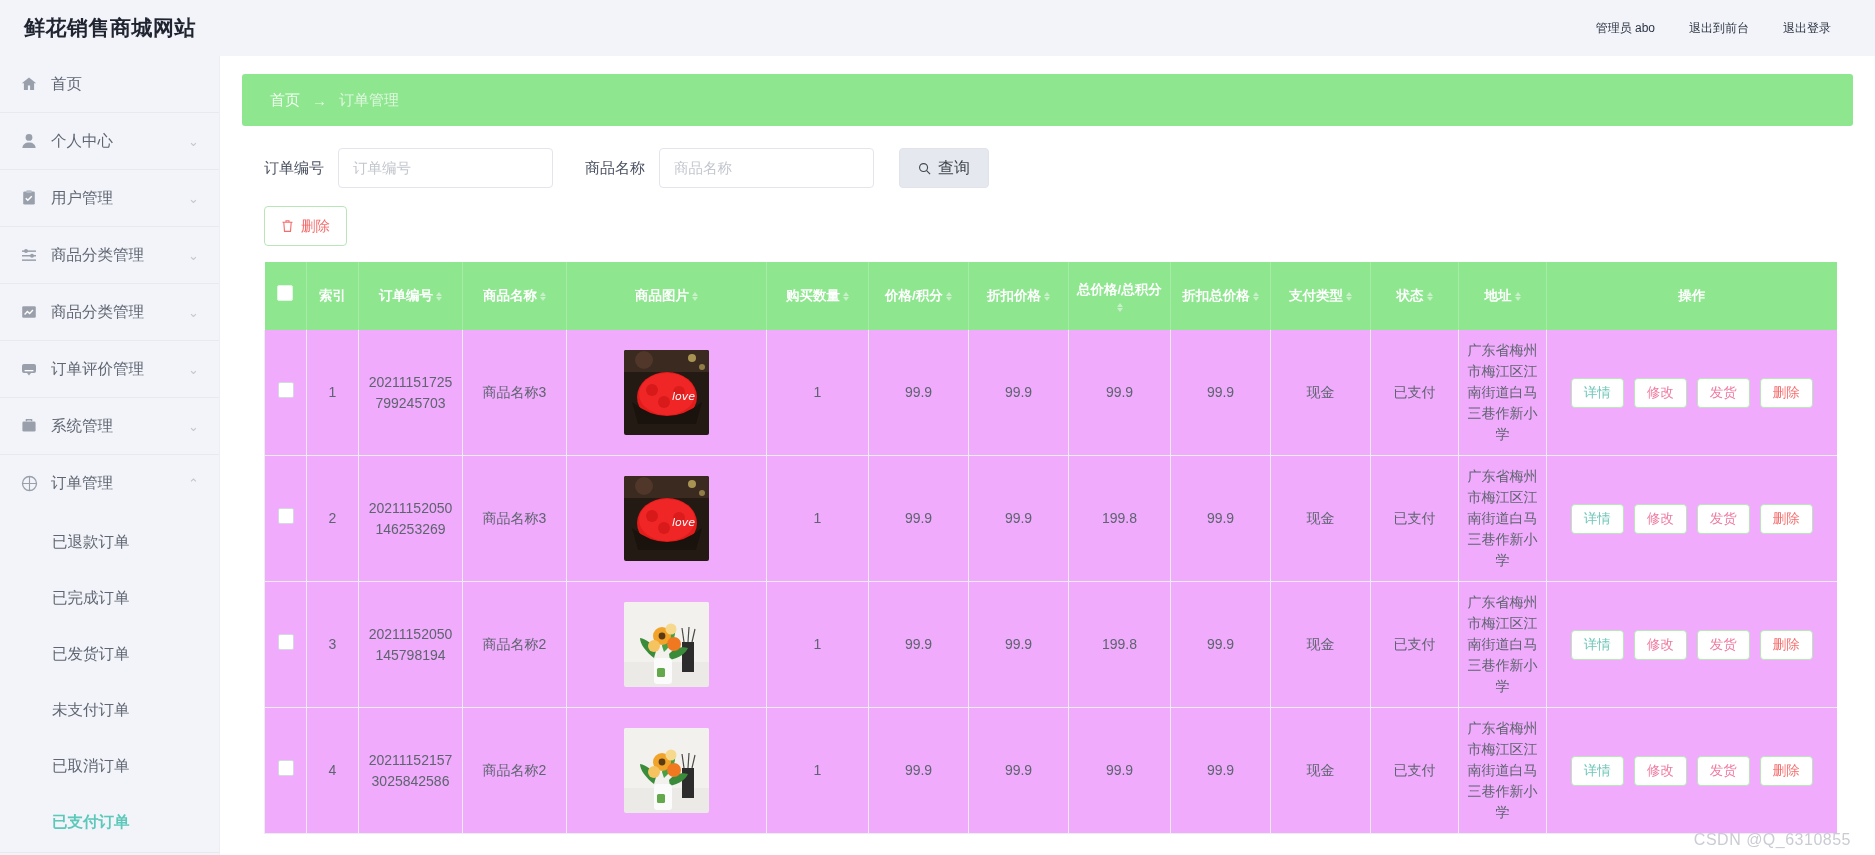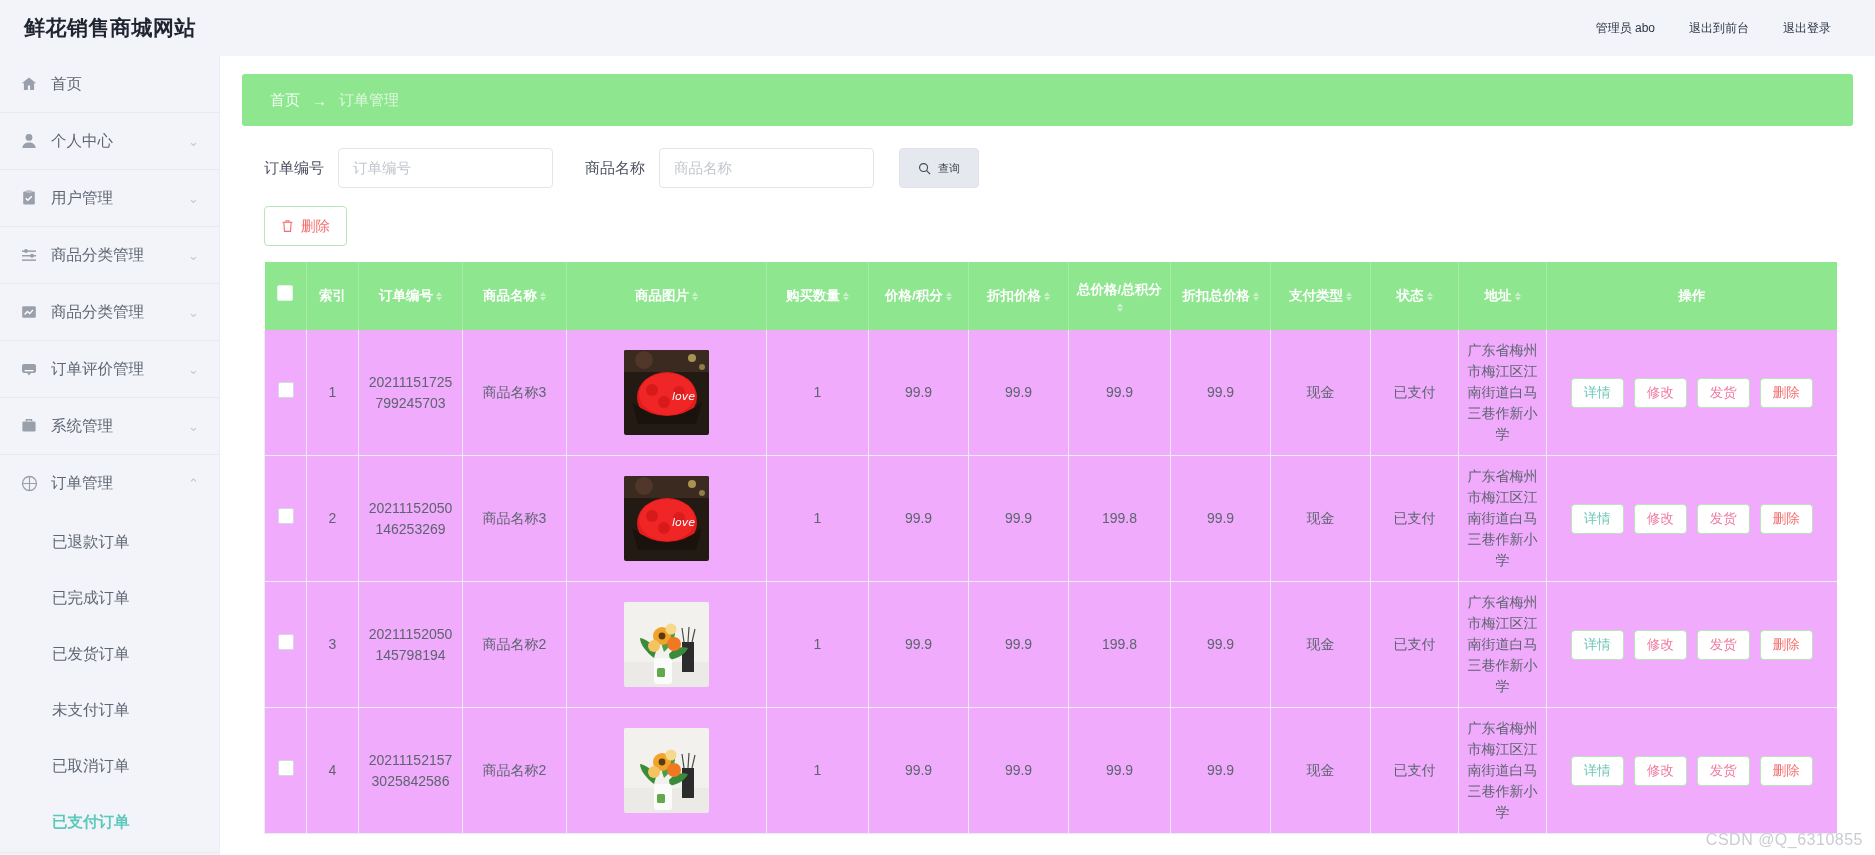--- a/index.html
+++ b/index.html
@@ -103,21 +103,21 @@
     background: #fff; padding: 0 14px;
     font-size: 14.5px; color: #444; outline: none;
     font-family: "Liberation Sans", sans-serif;
   }
   .f-input::placeholder { color: #c2c6cd; }
   .f-input.order-no { width: 215px; margin-right: 32px; }
   .f-input.goods-name { width: 215px; margin-right: 25px; }
   .btn-search {
     height: 40px; padding: 0 18px;
     background: #e5e8ee; border: 1px solid #e0e3ea; border-radius: 4px;
-    font-size: 11px; color: #41474f; cursor: pointer;
+    font-size: 16px; color: #41474f; cursor: pointer;
     display: inline-flex; align-items: center; gap: 7px;
     font-family: "Liberation Sans", sans-serif;
   }
   .btn-search .magnifier { width: 13px; height: 13px; display:block; }
 
   .actionbar { padding-left: 22px; margin: 18px 0 16px 0; }
   .btn-delete-top {
     height: 40px; padding: 0 16px;
     background: #fff; border: 1px solid #b9e5b9; border-radius: 4px;
     color: #f56c6c; font-size: 14.5px; cursor: pointer;
@@ -180,21 +180,21 @@
     font-size: 13.5px; cursor: pointer; white-space: nowrap;
     display: inline-flex; align-items: center; justify-content: center;
     font-family: "Liberation Sans", sans-serif;
   }
   .op-detail { color: #6fc7ba; }
   .op-edit   { color: #f07ba0; }
   .op-ship   { color: #f07ba0; }
   .op-del    { color: #f56c6c; }
 
   .watermark {
-    position: absolute; right: 12px; bottom: 6px;
+    position: absolute; right: 24px; bottom: 6px;
     font-size: 16px; color: #c9ccd3; letter-spacing: .5px;
     font-family: "Liberation Sans", sans-serif;
     pointer-events: none;
   }
 </style>
 </head>
 <body>
 
 <div id="app">
 

